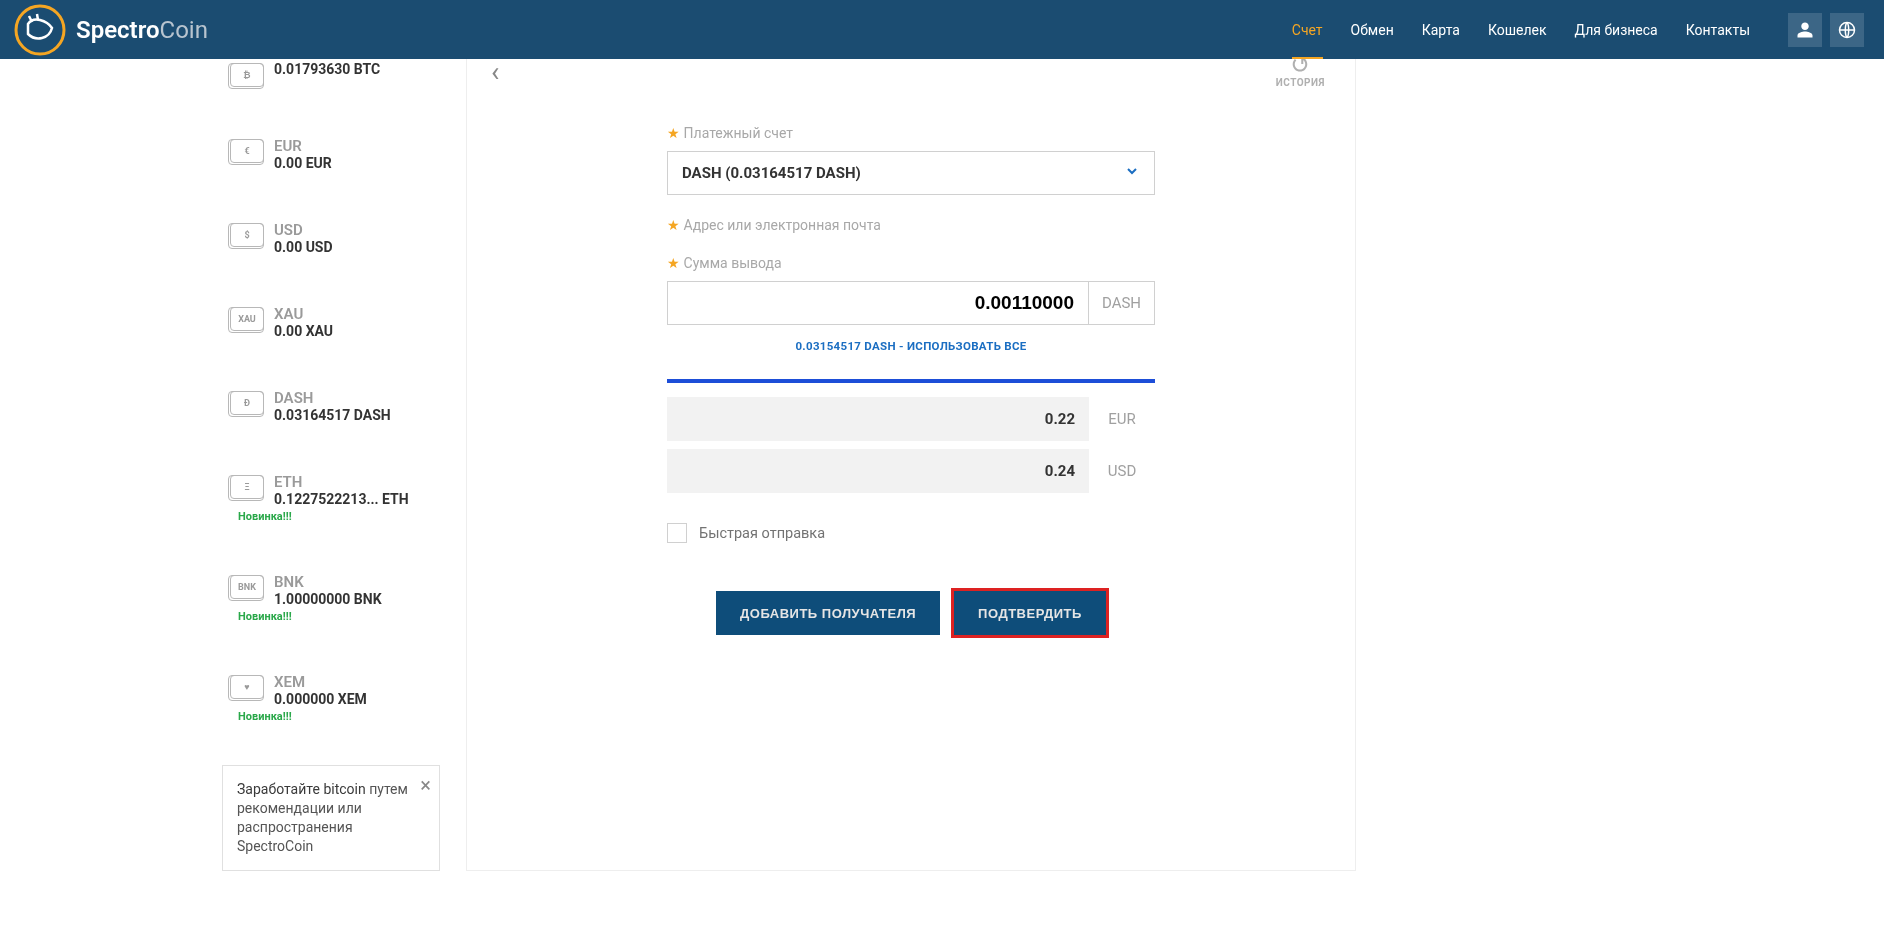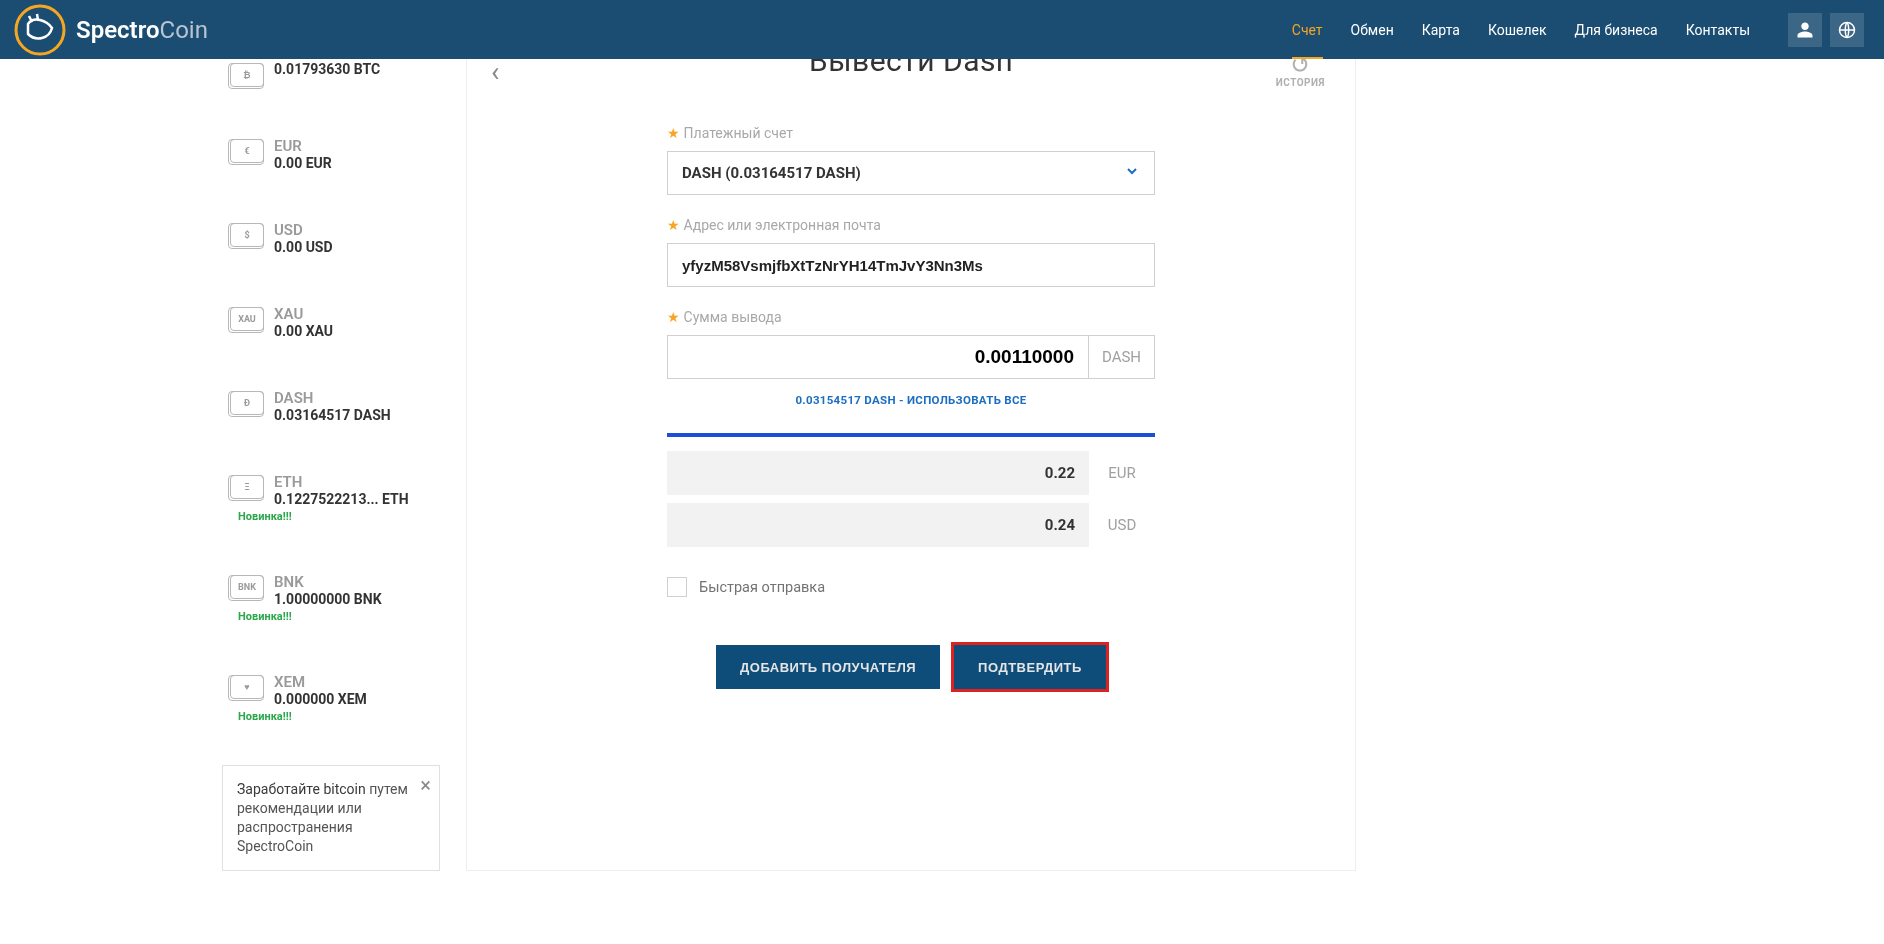--- a/index.html
+++ b/index.html
@@ -192,21 +192,20 @@
     <div class="promo">
       <span class="close">×</span>
       <span class="title">Заработайте bitcoin</span>
       <span>путем рекомендации или распространения SpectroCoin</span>
     </div>
   </div>
 
   <div class="main">
     <div class="main-header">
       <span class="back-btn">‹</span>
-      <h1 class="page-title">Вывести Dash</h1>
       <div class="history">
         <div class="history-icon">↺</div>
         <div class="history-label">ИСТОРИЯ</div>
       </div>
     </div>
 
     <div class="form">
 
       <div class="field">
         <label class="label"><span class="req">★</span><span>Платежный счет</span></label>
@@ -215,21 +214,20 @@
           <span class="chevron">
             <svg width="16" height="16" viewBox="0 0 24 24" fill="none" stroke="#1b6ec2" stroke-width="3">
                 <path d="M6 9l6 6 6-6"></path>
               </svg>
           </span>
         </div>
       </div>
 
       <div class="field">
         <label class="label"><span class="req">★</span><span>Адрес или электронная почта</span></label>
-        <input class="text-input" value="yfyzM58VsmjfbXtTzNrYH14TmJvY3Nn3Ms" style="">
       </div>
 
       <div class="field" style="margin-bottom:0;">
         <label class="label"><span class="req">★</span><span>Сумма вывода</span></label>
         <div class="amount-row">
           <input class="amount-input" value="0.00110000" style="">
           <div class="amount-unit">DASH</div>
         </div>
       </div>
       <div class="use-all">0.03154517 DASH - ИСПОЛЬЗОВАТЬ ВСЕ</div>

